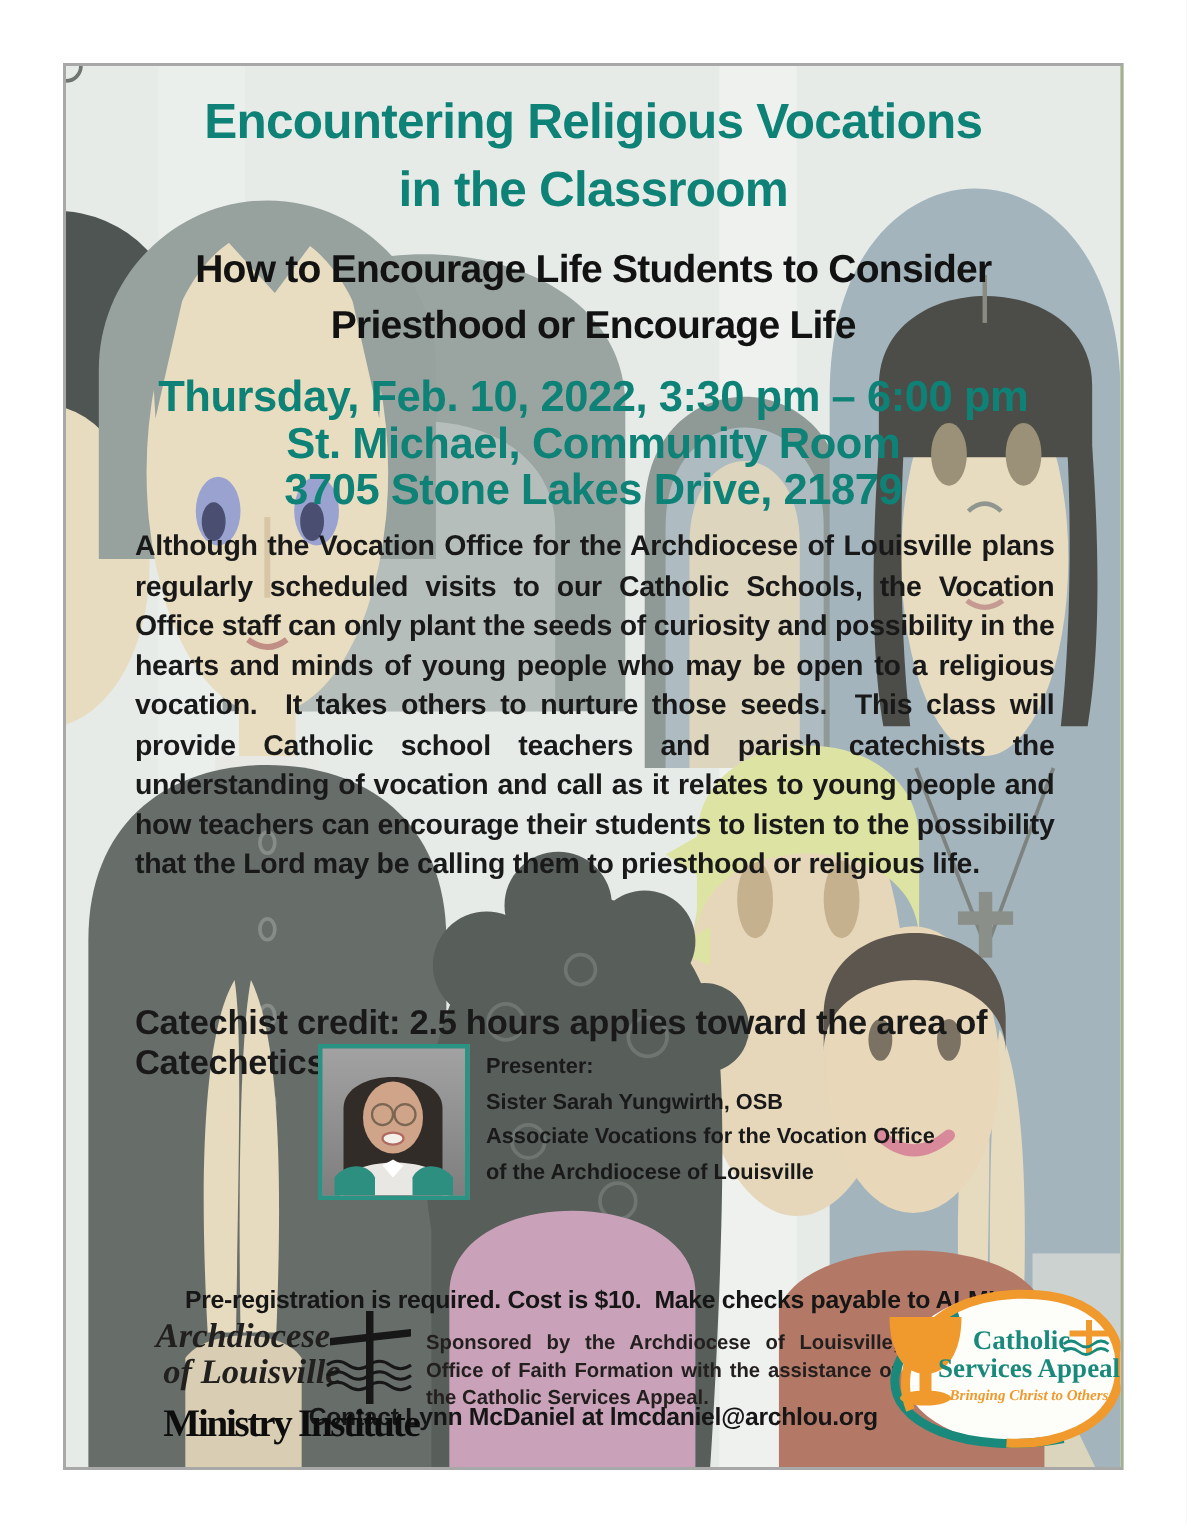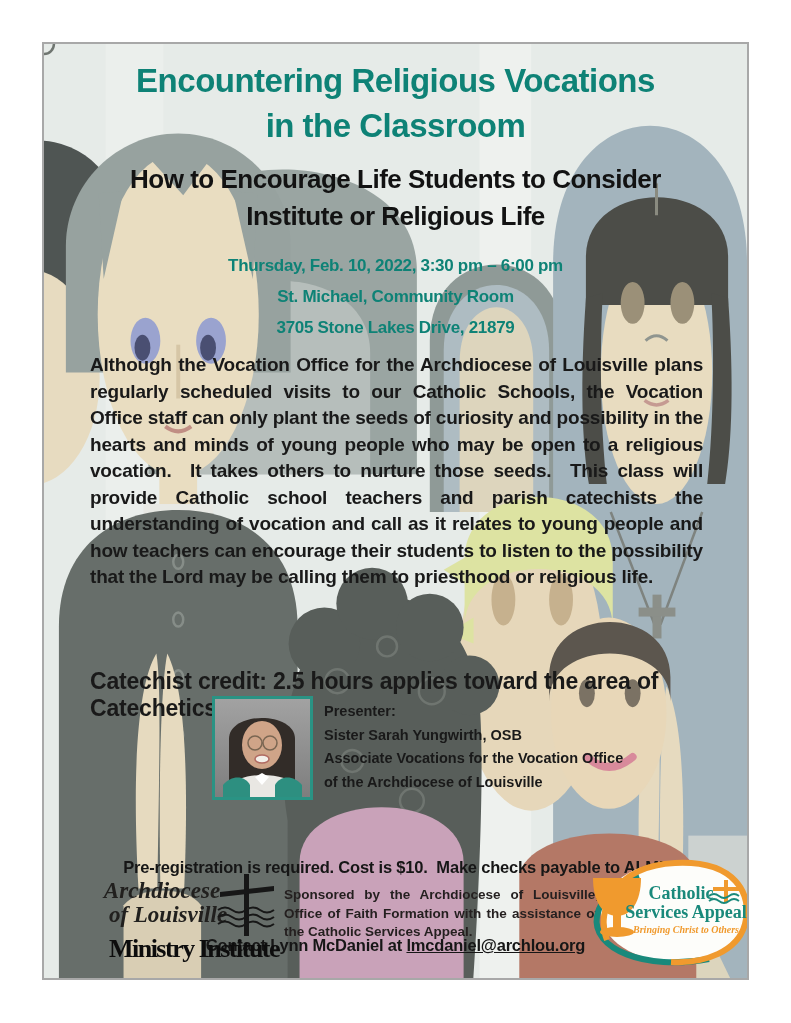--- a/index.html
+++ b/index.html
@@ -5,28 +5,28 @@
   html,body{margin:0;padding:0;}
   body{width:791px;height:1023px;background:#ffffff;font-family:"Liberation Sans",sans-serif;}
   .page{position:relative;width:791px;height:1023px;background:#ffffff;overflow:hidden;}
   .flyer{position:absolute;left:42px;top:42px;width:707px;height:938px;background:#bef264;
          border:2px solid #a8a8a8;box-sizing:border-box;overflow:hidden;}
   .bg-art{position:absolute;left:0;top:0;width:100%;height:100%;}
   .content{position:absolute;left:0;top:0;width:100%;height:100%;font-weight:700;color:#1c1c1c;}
   .abs{position:absolute;}
   .title{top:14px;left:0;width:100%;text-align:center;font-size:33px;line-height:45px;color:#0e8276;letter-spacing:-0.5px;}
   .subtitle{top:117px;left:0;width:100%;text-align:center;font-size:26px;line-height:37px;color:#121212;letter-spacing:-0.5px;}
-  .event{top:206px;left:0;width:100%;text-align:center;font-size:17px;line-height:31px;color:#0e8276;letter-spacing:-0.3px;}
+  .event{top:206px;left:0;width:100%;text-align:center;font-size:29px;line-height:31px;color:#0e8276;letter-spacing:-0.3px;}
   .body-par{top:308px;left:46px;width:613px;font-size:19px;line-height:26.5px;letter-spacing:-0.2px;
             text-align:justify;white-space:pre-wrap;color:#191919;}
   .credit{top:624px;left:46px;width:613px;font-size:23px;letter-spacing:-0.2px;color:#191919;}
   .photo-frame{top:652px;left:168px;width:95px;height:98px;border:3px solid #2a9384;background:#8f8f8f;box-sizing:content-box;}
   .presenter-text{top:656px;left:280px;width:380px;font-size:14.5px;line-height:23.5px;color:#191919;}
   .registration{top:758px;left:0;width:100%;text-align:center;font-size:16.5px;line-height:26px;letter-spacing:-0.2px;color:#161616;white-space:pre-wrap;}
-  .email{text-decoration:underline;text-align:center;}
+  .email{text-align:center;}
   .ministry{top:828px;left:48px;width:204px;height:92px;}
   .sponsor{top:842px;left:240px;width:315px;font-size:13.5px;line-height:18.5px;text-align:justify;color:#241f1f;margin:0;}
   .csa{top:808px;left:543px;width:170px;height:122px;text-align:right;}
 </style>
 </head>
 <body>
 
 <div class="page">
   <div class="flyer">
 
@@ -135,21 +135,21 @@
     </svg>
 
     <div class="content">
       <div class="abs title">
         <div>Encountering Religious Vocations</div>
         <div>in the Classroom</div>
       </div>
 
       <div class="abs subtitle">
         <div>How to Encourage Life Students to Consider</div>
-        <div>Institute or Religious Life</div>
+        <div>Priesthood or Encourage Life</div>
       </div>
 
       <div class="abs event">
         <div>Thursday, Feb. 10, 2022, 3:30 pm – 6:00 pm</div>
         <div>St. Michael, Community Room</div>
         <div>3705 Stone Lakes Drive, 21879</div>
       </div>
 
       <div class="abs body-par">Although the Vocation Office for the Archdiocese of Louisville plans regularly scheduled visits to our Catholic Schools, the Vocation Office staff can only plant the seeds of curiosity and possibility in the hearts and minds of young people who may be open to a religious vocation.  It takes others to nurture those seeds.  This class will provide Catholic school teachers and parish catechists the understanding of vocation and call as it relates to young people and how teachers can encourage their students to listen to the possibility that the Lord may be calling them to priesthood or religious life.</div>
 

